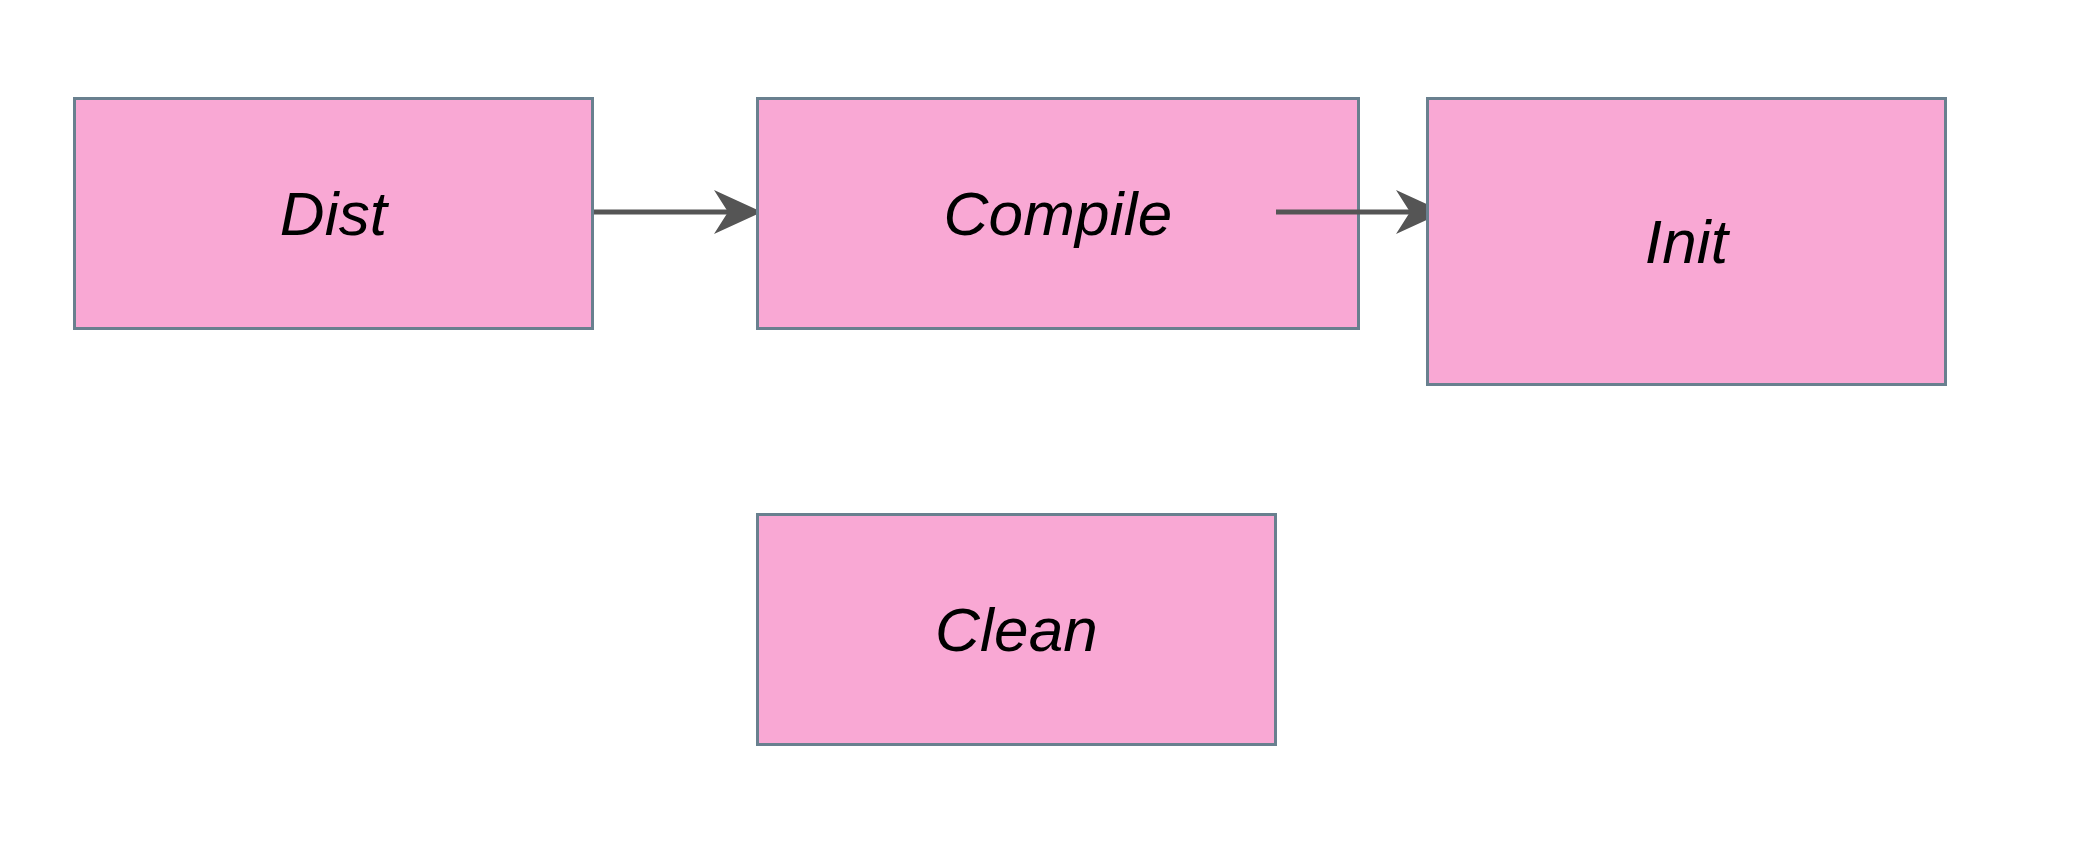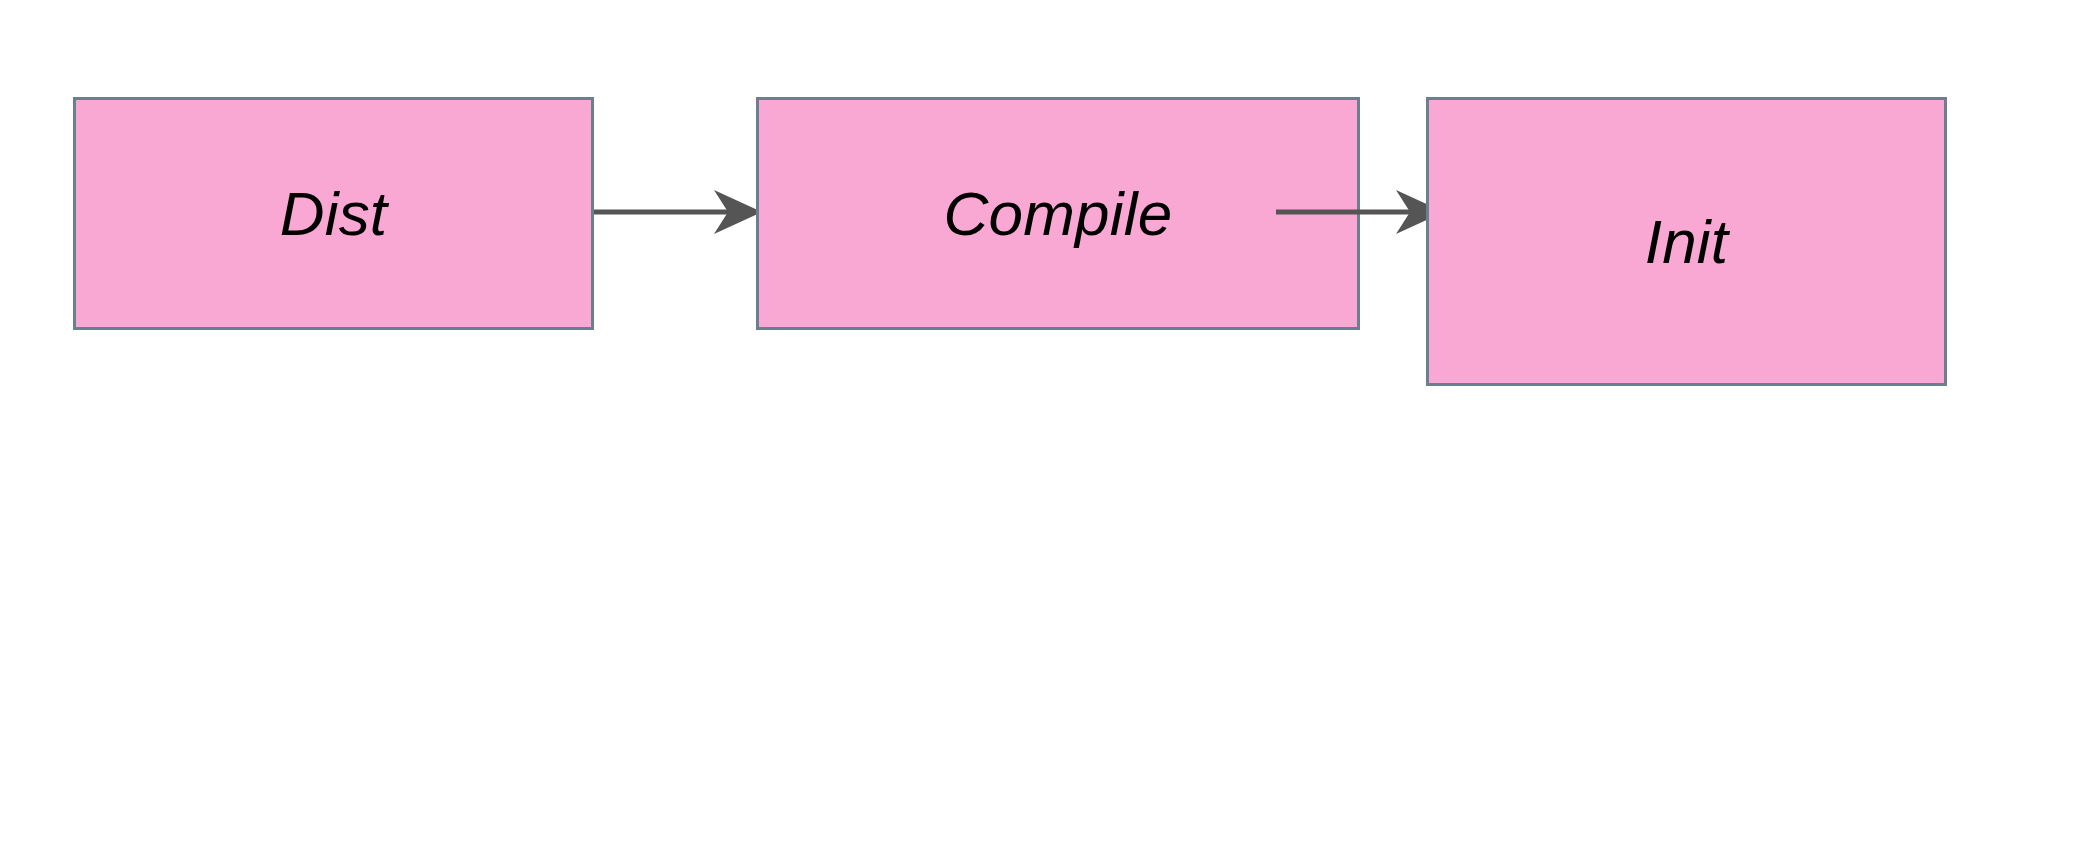--- a/index.html
+++ b/index.html
@@ -71,14 +71,17 @@
 
   <svg class="edge" id="edge-compile-init" viewBox="0 0 172 64">
     <line x1="4" y1="32" x2="140" y2="32" stroke="#555555" stroke-width="5"></line>
     <path d="M 172 32 L 124 10 L 138 32 L 124 54 Z" fill="#555555"></path>
   </svg>
 
   <div class="node" id="node-init">
     <span class="node-label">Init</span>
   </div>
 
+  <div class="node" id="node-clean">
+    <span class="node-label">Clean</span>
+  </div>
 
 </div>
 
 </body></html>

